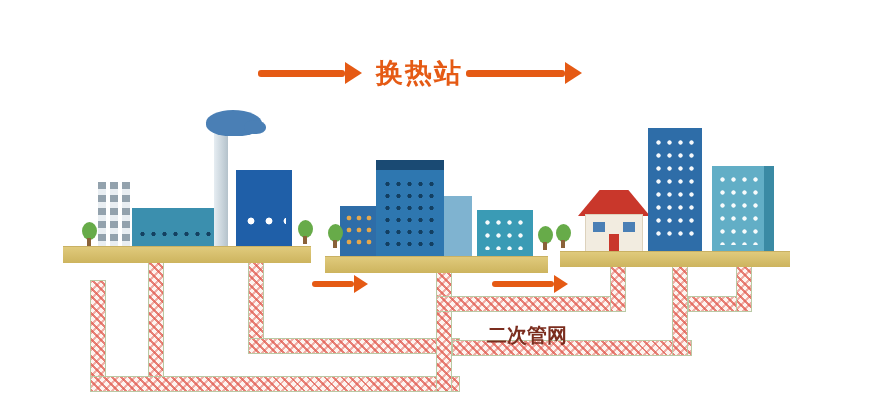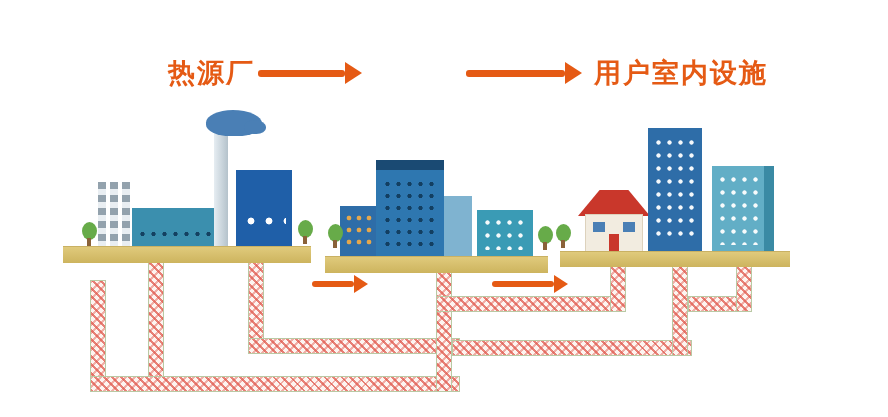--- a/index.html
+++ b/index.html
@@ -44,30 +44,29 @@
 
   .roof{position:absolute;background:#c9372b;clip-path:polygon(0 100%,30% 0,70% 0,100% 100%);z-index:3;}
   .house-body{position:absolute;background:#f2ece0;border:1px solid #ddd2bd;box-sizing:border-box;z-index:3;}
   .door{position:absolute;background:#c9372b;z-index:4;}
 </style>
 </head>
 <body>
 
 <div class="canvas">
 
-  <div class="flow-label" style="left:168px;top:55px;">热源厂</div>
   <div class="arrow" style="left:258px;top:62px;width:104px;height:22px;">
     <i class="shaft"></i>
       <i class="head"></i>
   </div>
+  <div class="flow-label" style="left:376px;top:55px;">换热站</div>
   <div class="arrow" style="left:466px;top:62px;width:116px;height:22px;">
     <i class="shaft"></i>
       <i class="head"></i>
   </div>
-  <div class="flow-label" style="left:594px;top:55px;">用户室内设施</div>
 
   <div class="tree" style="left:80px;top:222px;">
     <div class="foliage"></div>
       <div class="trunk"></div>
   </div>
   <div class="chimney-striped" style="left:98px;top:182px;width:8px;height:64px;"></div>
   <div class="chimney-striped" style="left:110px;top:182px;width:8px;height:64px;"></div>
   <div class="chimney-striped" style="left:122px;top:182px;width:8px;height:64px;"></div>
 
   <div class="bld" style="left:132px;top:208px;width:86px;height:38px;background:#3b8fae;">
@@ -143,14 +142,15 @@
 
   <div class="arrow small" style="left:312px;top:275px;width:56px;height:18px;">
     <i class="shaft"></i>
       <i class="head"></i>
   </div>
 
   <div class="arrow small" style="left:492px;top:275px;width:76px;height:18px;">
     <i class="shaft"></i>
       <i class="head"></i>
   </div>
+  <div class="pipe-label" style="left:487px;top:322px;">二次管网</div>
 
 </div>
 
 </body></html>

